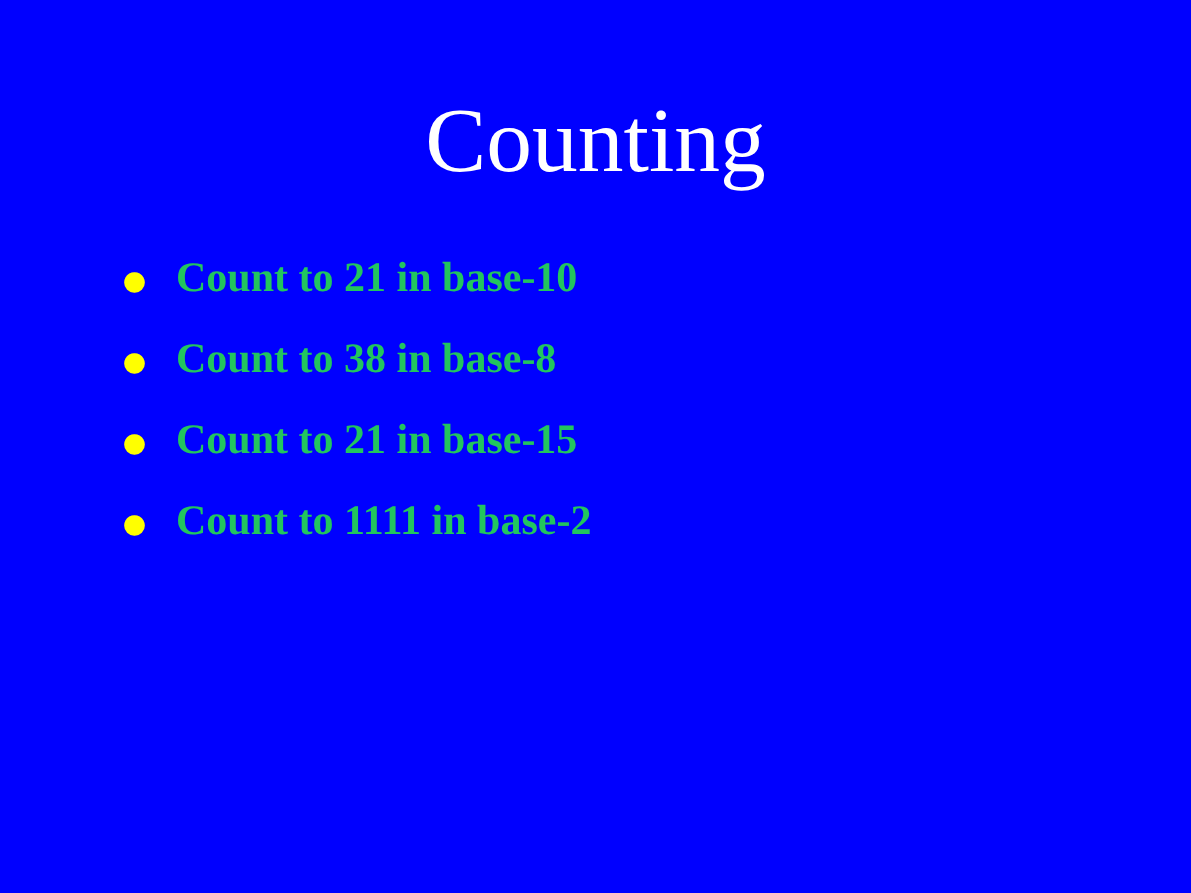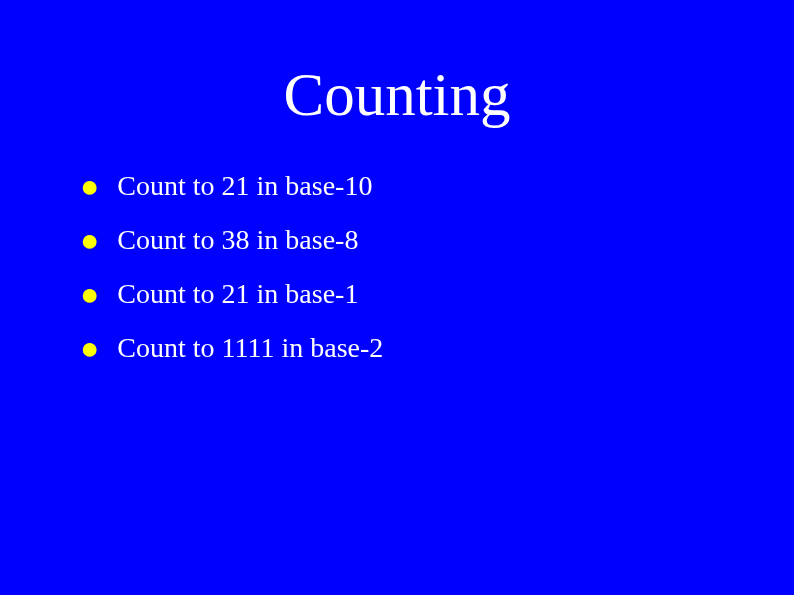--- a/index.html
+++ b/index.html
@@ -44,38 +44,39 @@
 
     .bullet-dot {
       color: #ffff00;
       font-size: 32px;
       margin-right: 18px;
       line-height: 1;
       flex-shrink: 0;
     }
 
     .bullet-text {
-      color: #ffffff;
+      color: #22c55e;
+      font-weight: bold;
     }
   </style>
 </head>
 <body>
 
 <h1 class="title">Counting</h1>
 
 <ul class="bullet-list">
   <li>
     <span class="bullet-dot">●</span>
     <span class="bullet-text">Count to 21 in base-10</span>
   </li>
   <li>
     <span class="bullet-dot">●</span>
     <span class="bullet-text">Count to 38 in base-8</span>
   </li>
   <li>
     <span class="bullet-dot">●</span>
-    <span class="bullet-text">Count to 21 in base-1</span>
+    <span class="bullet-text">Count to 21 in base-15</span>
   </li>
   <li>
     <span class="bullet-dot">●</span>
     <span class="bullet-text">Count to 1111 in base-2</span>
   </li>
 </ul>
 
 </body></html>

